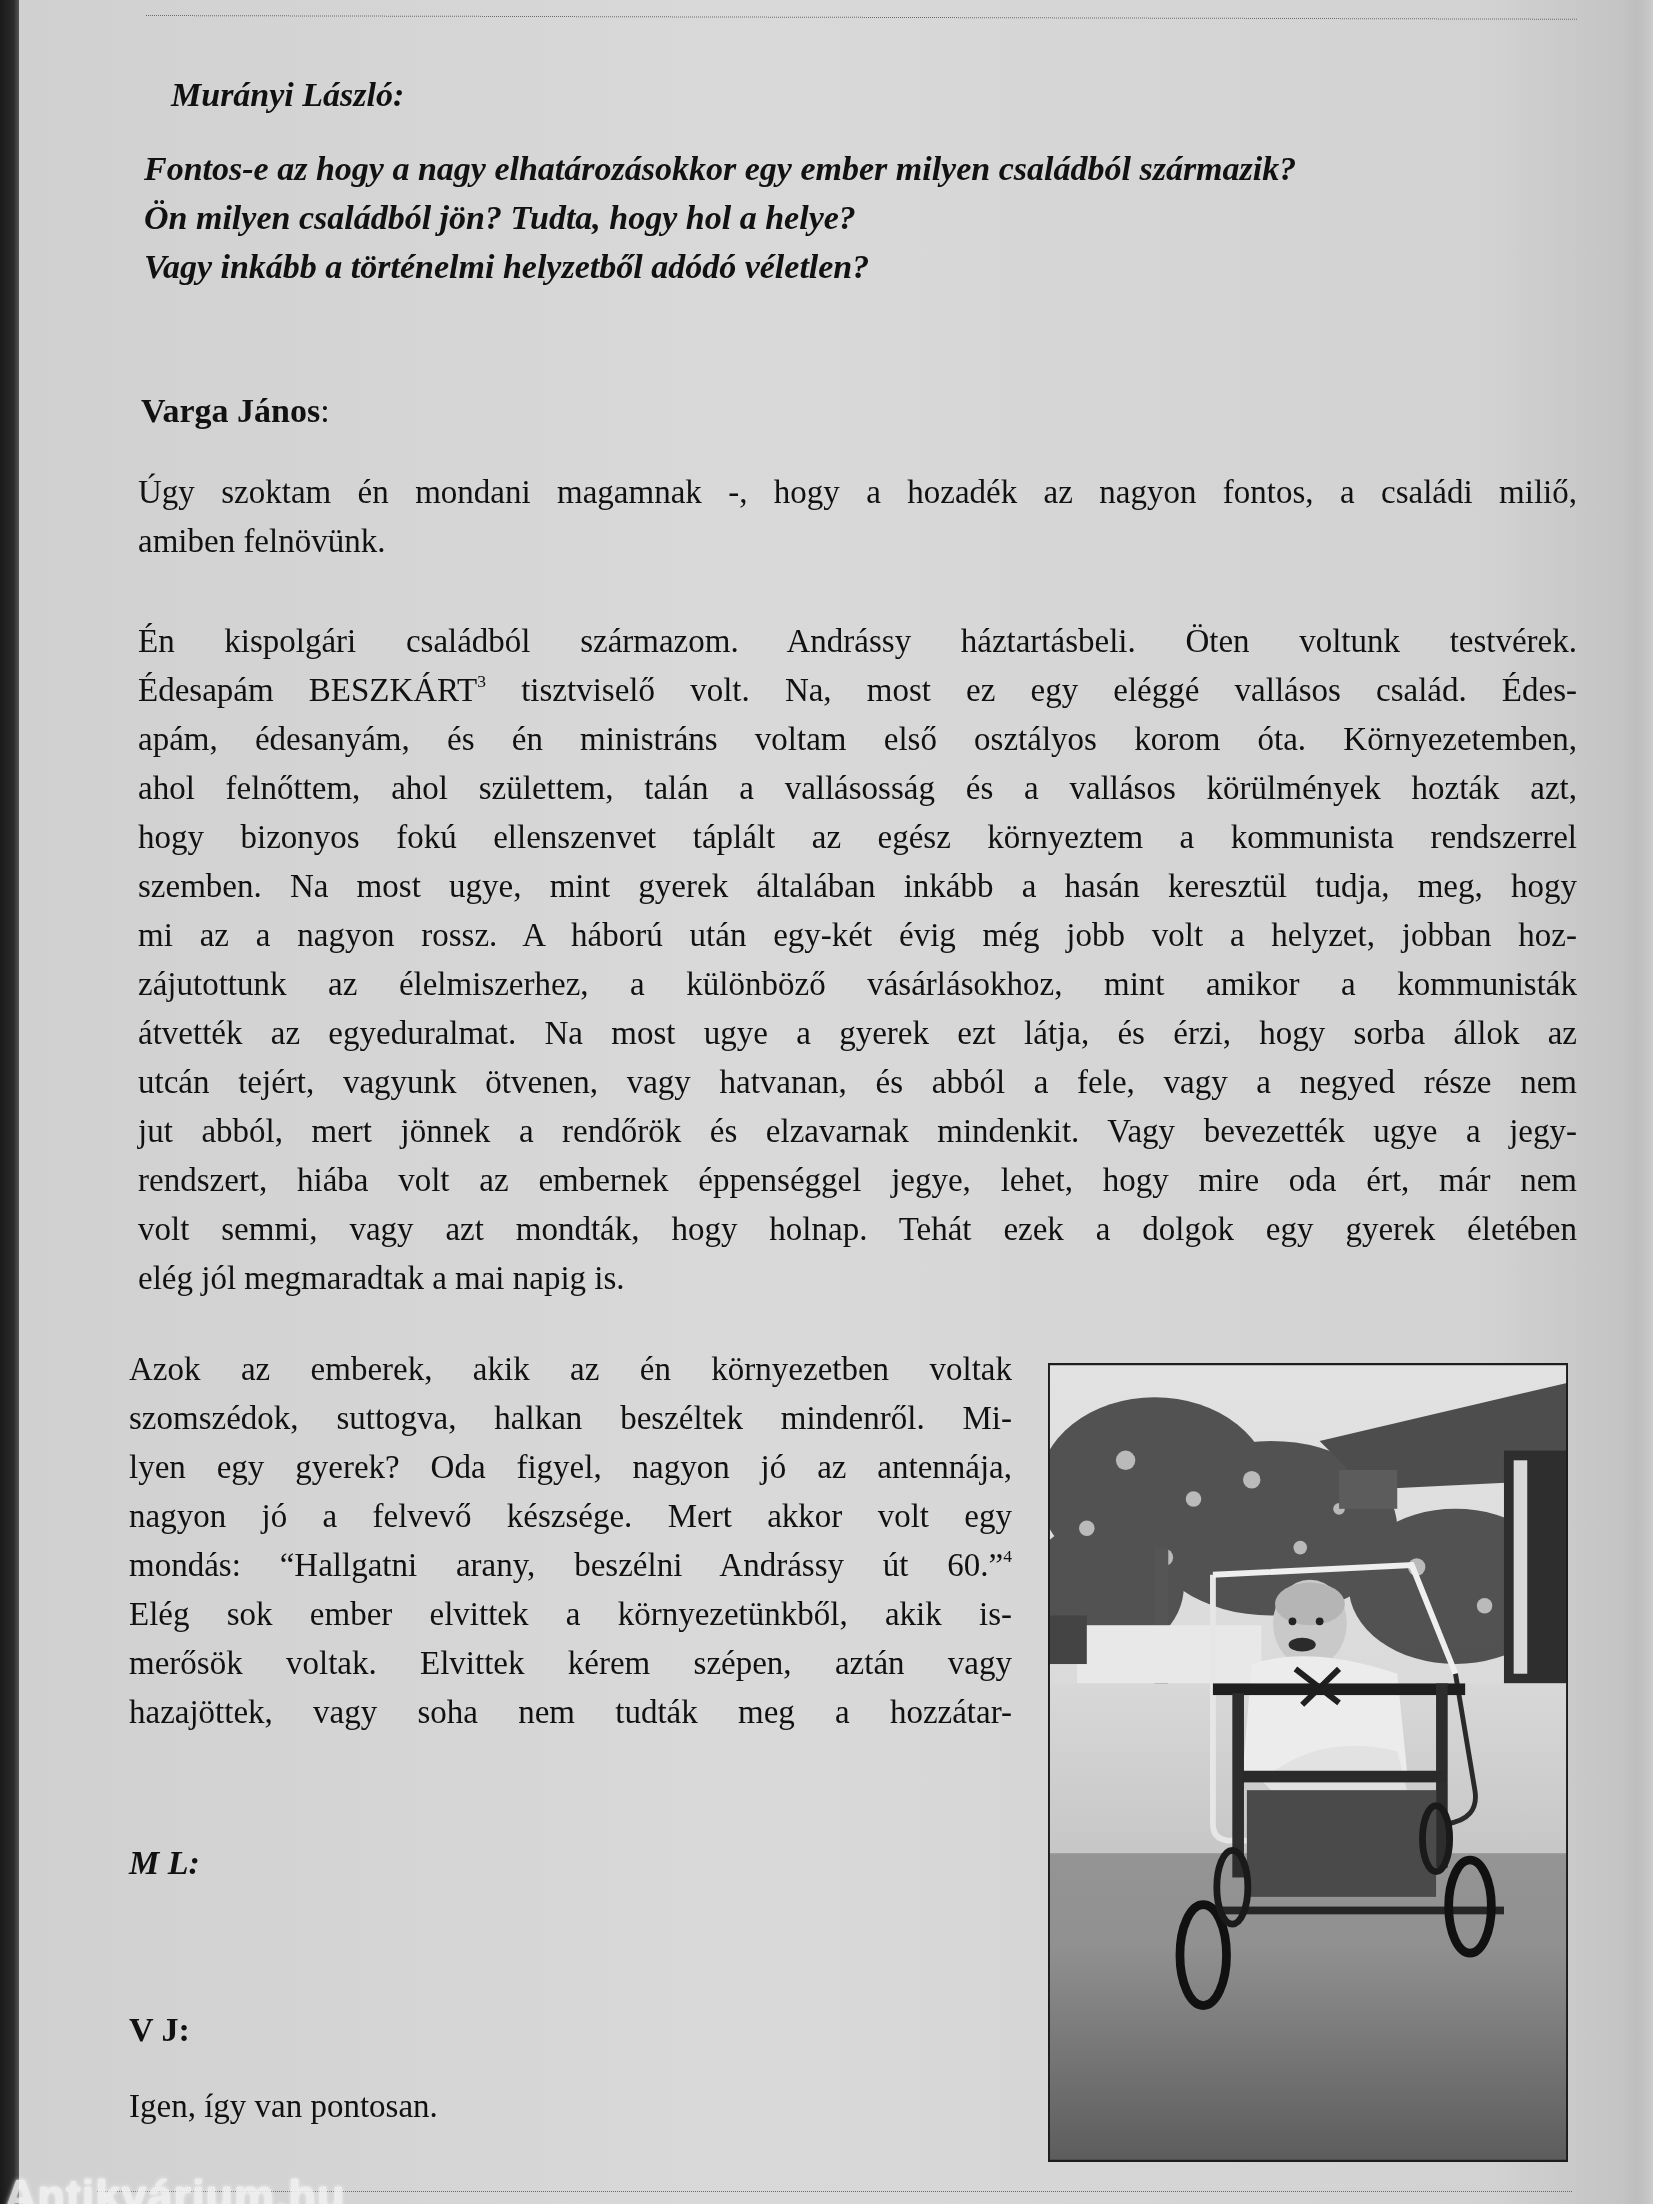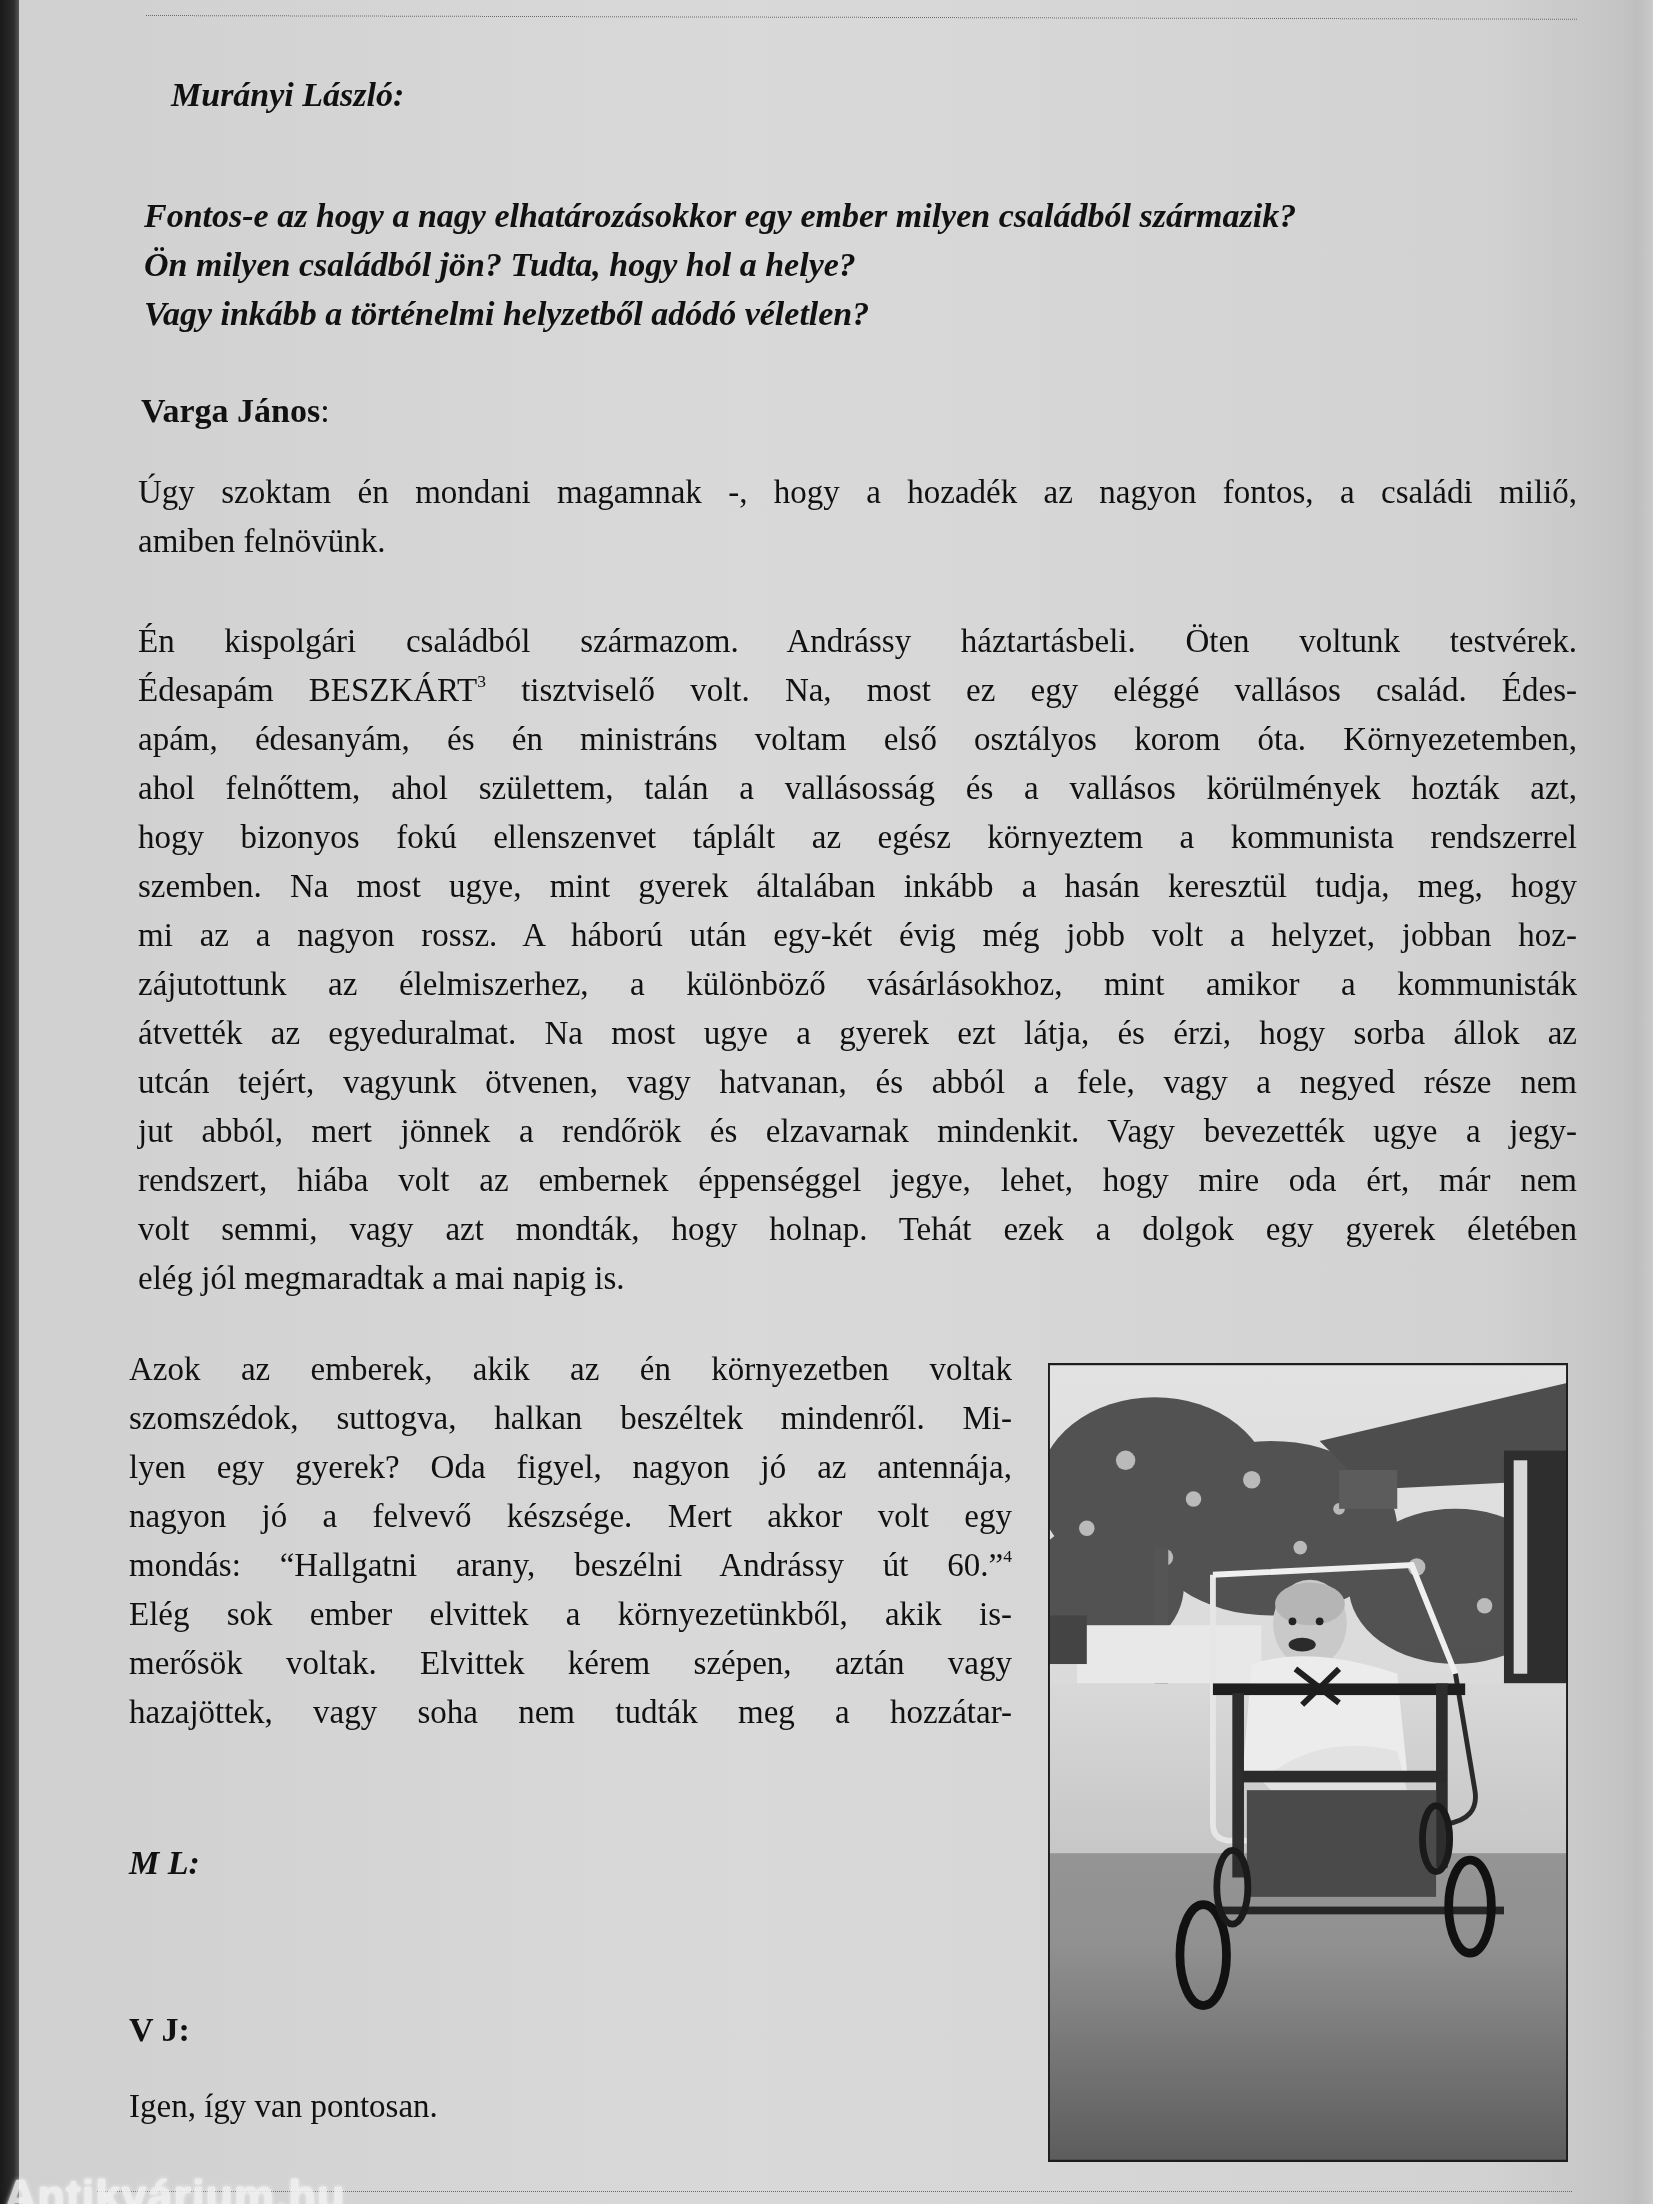--- a/index.html
+++ b/index.html
@@ -25,21 +25,21 @@
     position: absolute; height: 0; border-top: 1.5px dotted #6a6a6a;
   }
   .rule.top { left: 146px; top: 14.6px; width: 1431px; transform: rotate(0.15deg); transform-origin: left; }
   .rule.bottom { left: 97px; top: 2191px; width: 1475px; }
   .speaker-ml {
     position: absolute; left: 144px; top: 76px;
     font-weight: bold; font-style: italic; font-size: 34px; margin-left: 27px;
   }
   .question-ml {
     position: absolute; left: 144px; top: 144px; width: 1475px;
-    font-weight: bold; font-style: italic; font-size: 34px; line-height: 49px; margin-top: 47px;
+    font-weight: bold; font-style: italic; font-size: 34px; line-height: 49px;
   }
   .question-ml div { white-space: nowrap; }
   .speaker-vj {
     position: absolute; left: 141px; top: 392px;
     font-weight: bold; font-size: 34px;
   }
   .speaker-vj .colon { font-weight: normal; }
 
   .para { position: absolute; font-size: 33px; line-height: 49px; text-align: justify; }
   .para .ln { display: block; white-space: nowrap; text-align-last: justify; text-align: justify; }

